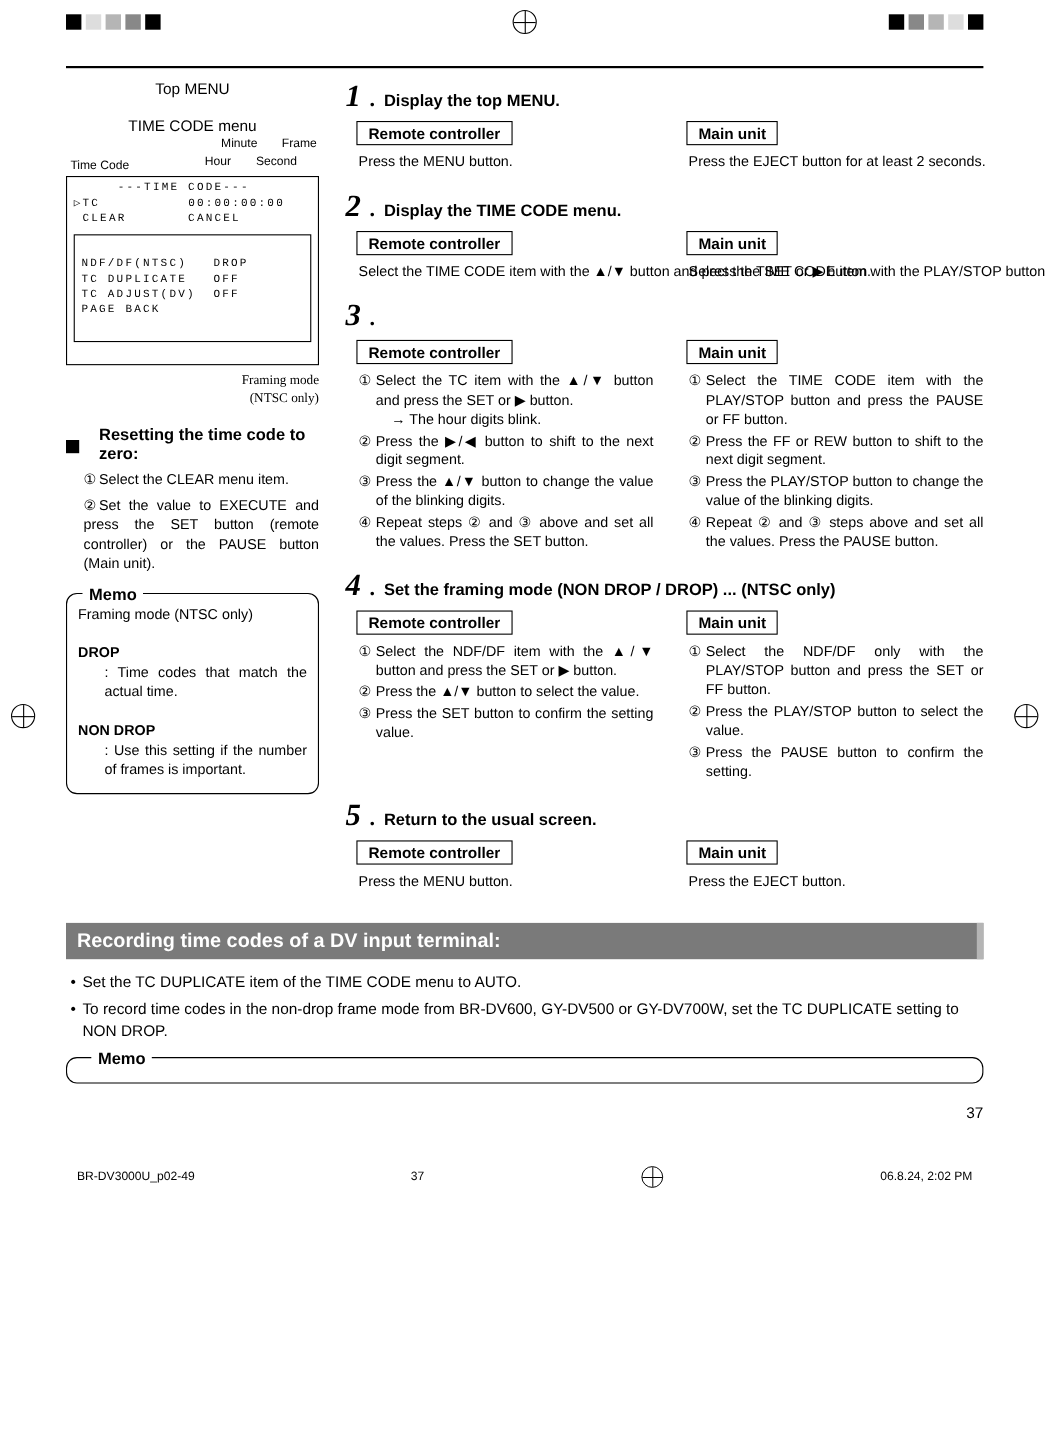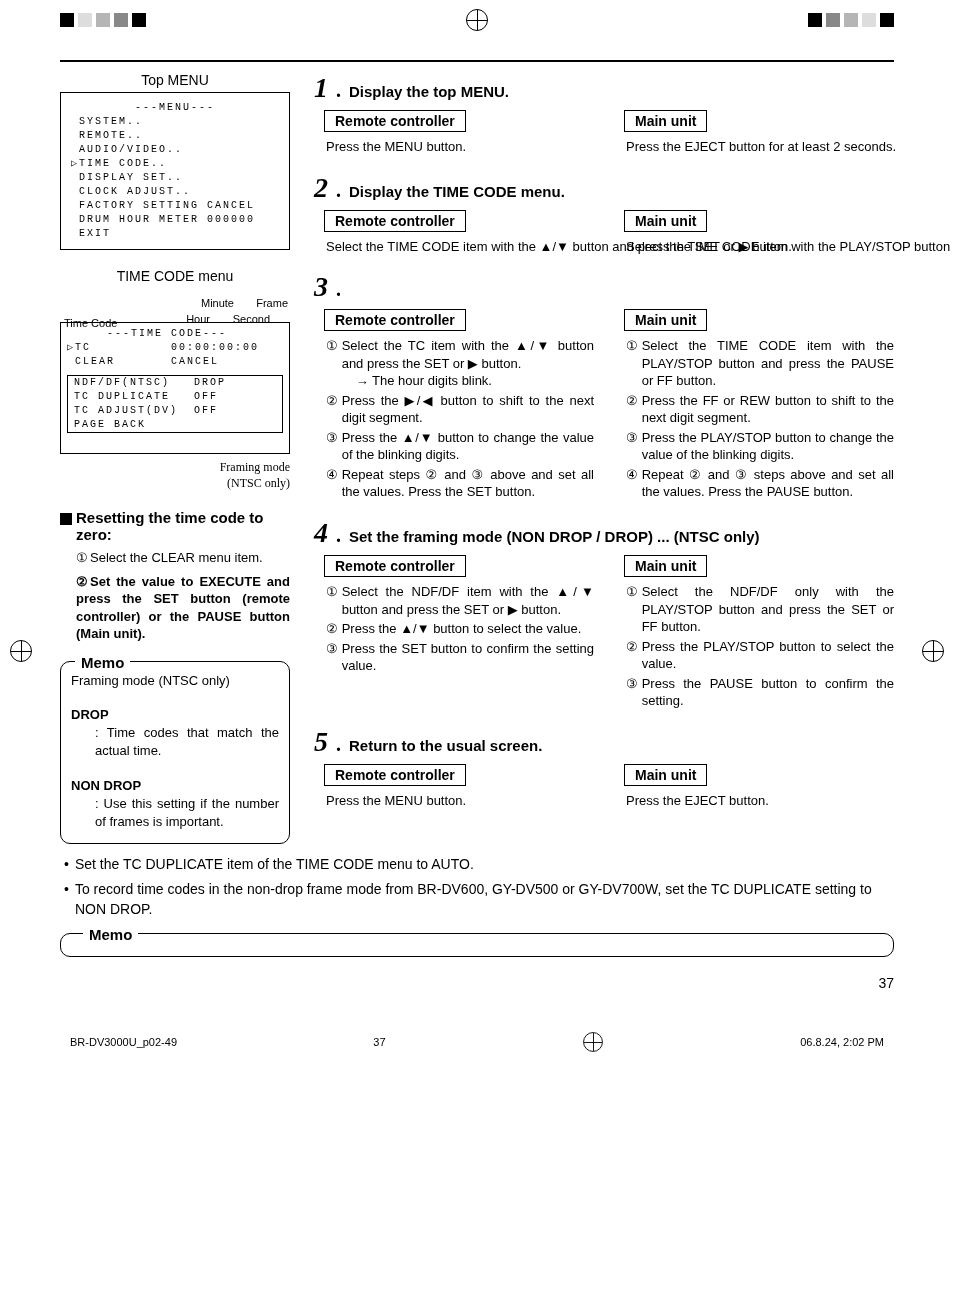--- a/index.html
+++ b/index.html
@@ -40,25 +40,25 @@
     gap: 24px;
   }
   
   .menu-title { text-align:center; font-size:14px; margin-bottom:4px;}
   .menu-box {
     border:1px solid #000; padding:8px 10px; font-family: "Courier New", monospace;
     font-size:10px; letter-spacing:2px; line-height:1.4; white-space:pre;
   }
   .tc-wrap { margin-top:18px; position:relative; }
   .tc-labels { font-size:11px; text-align:right; line-height:1.3; position:relative; height:34px;}
-  .tc-labels span { position:absolute;margin-top:10px; }
+  .tc-labels span { position:absolute; }
   .tc-diagram { border:1px solid #000; padding:4px 6px 20px 6px; font-family:"Courier New",monospace; font-size:10px; letter-spacing:2px; line-height:1.4; white-space:pre; position:relative;}
-  .sub-box { border:1px solid #000; padding:0 6px; margin-top:6px; white-space:pre; }
+  .sub-box { border:1px solid #000; padding:20px 6px; margin-top:6px; white-space:pre; }
   .caption { font-size:12px; text-align:right; line-height:1.3; margin-top:6px;font-family:Liberation Serif, serif;}
-  .reset-head { display:flex; align-items:flex-start; gap:4px; margin-top:18px; font-weight:bold; font-size:15px;}
+  .reset-head { display:flex; align-items:center; gap:18px; margin-top:18px; font-weight:bold; font-size:15px;}
   .black-sq { width:12px; height:12px; background:#000; margin-top:4px; flex-shrink:0;}
   .reset-list { margin-left:16px; font-size:13px; text-align:justify; line-height:1.35; margin-top:6px;}
   .circ-num { display:inline-block; width:14px; }
   .memo-box {
     border:1px solid #000; border-radius:10px; padding:10px 10px 12px 10px;
     margin-top:18px; position:relative; font-size:13px; line-height:1.4;
   }
   .memo-box .memo-label {
     position:absolute; top:-10px; left:14px; background:#fff; padding:0 6px;
     font-weight:bold; font-size:15px;
@@ -133,31 +133,20 @@
 <div class="edge-cross right">
     <div class="crosshair"></div>
   </div>
 
 <div class="page">
   <hr class="rule">
   <div class="content">
 
     <div>
       <div class="menu-title">Top MENU</div>
-      <div class="menu-box" id="topmenu-box">        ---MENU---
- SYSTEM..
- REMOTE..
- AUDIO/VIDEO..
-▷TIME CODE..
- DISPLAY SET..
- CLOCK ADJUST..
- FACTORY SETTING CANCEL
- DRUM HOUR METER 000000
- EXIT
-</div>
 
       <div class="tc-wrap">
         <div class="menu-title">TIME CODE menu</div>
         <div class="tc-labels">
           <span class="tlabel-tc" style="top:18px;">Time Code</span>
           <span style="right:56px; top:-2px;">Minute</span>
           <span style="right:2px; top:-2px;">Frame</span>
           <span style="right:80px; top:14px;">Hour</span>
           <span style="right:20px; top:14px;">Second</span>
         </div>
@@ -173,21 +162,21 @@
           <div>(NTSC only)</div>
         </div>
       </div>
 
       <div class="reset-head">
         <div class="black-sq"></div>
         <div>Resetting the time code to zero:</div>
       </div>
       <ol class="reset-list" id="reset-list">
           <div style="margin-bottom: 6px;"><span class="circ-num">①</span>Select the CLEAR menu item.</div>
-          <div style="margin-bottom: 18px; font-weight: bold;"><span class="circ-num">②</span>Set the value to EXECUTE and press the SET button (remote controller) or the PAUSE button (Main unit).</div>
+          <div style="margin-bottom: 18px;"><span class="circ-num">②</span>Set the value to EXECUTE and press the SET button (remote controller) or the PAUSE button (Main unit).</div>
         </ol>
 
       <div class="memo-box">
         <div class="memo-label">Memo</div>
         <div>Framing mode (NTSC only)</div>
         <div class="term">DROP</div>
         <div class="def">: Time codes that match the actual time.</div>
         <div class="term">NON DROP</div>
         <div class="def">: Use this setting if the number of frames is important.</div>
       </div>
@@ -330,20 +319,21 @@
                   <div class="item">
                     <span>Press the EJECT button.</span>
                   </div>
                 </div></div>
             </div>
           </div>
         </div>
     </div>
   </div>
 
+  <div class="section-bar">Recording time codes of a DV input terminal:</div>
   <ul class="bullets" id="section-bullets">
       <li>
         <span>Set the TC DUPLICATE item of the TIME CODE menu to AUTO.</span>
       </li>
       <li>
         <span>To record time codes in the non-drop frame mode from BR-DV600, GY-DV500 or GY-DV700W, set the TC DUPLICATE setting to NON DROP.</span>
       </li>
     </ul>
 
   <div class="memo-wide">

